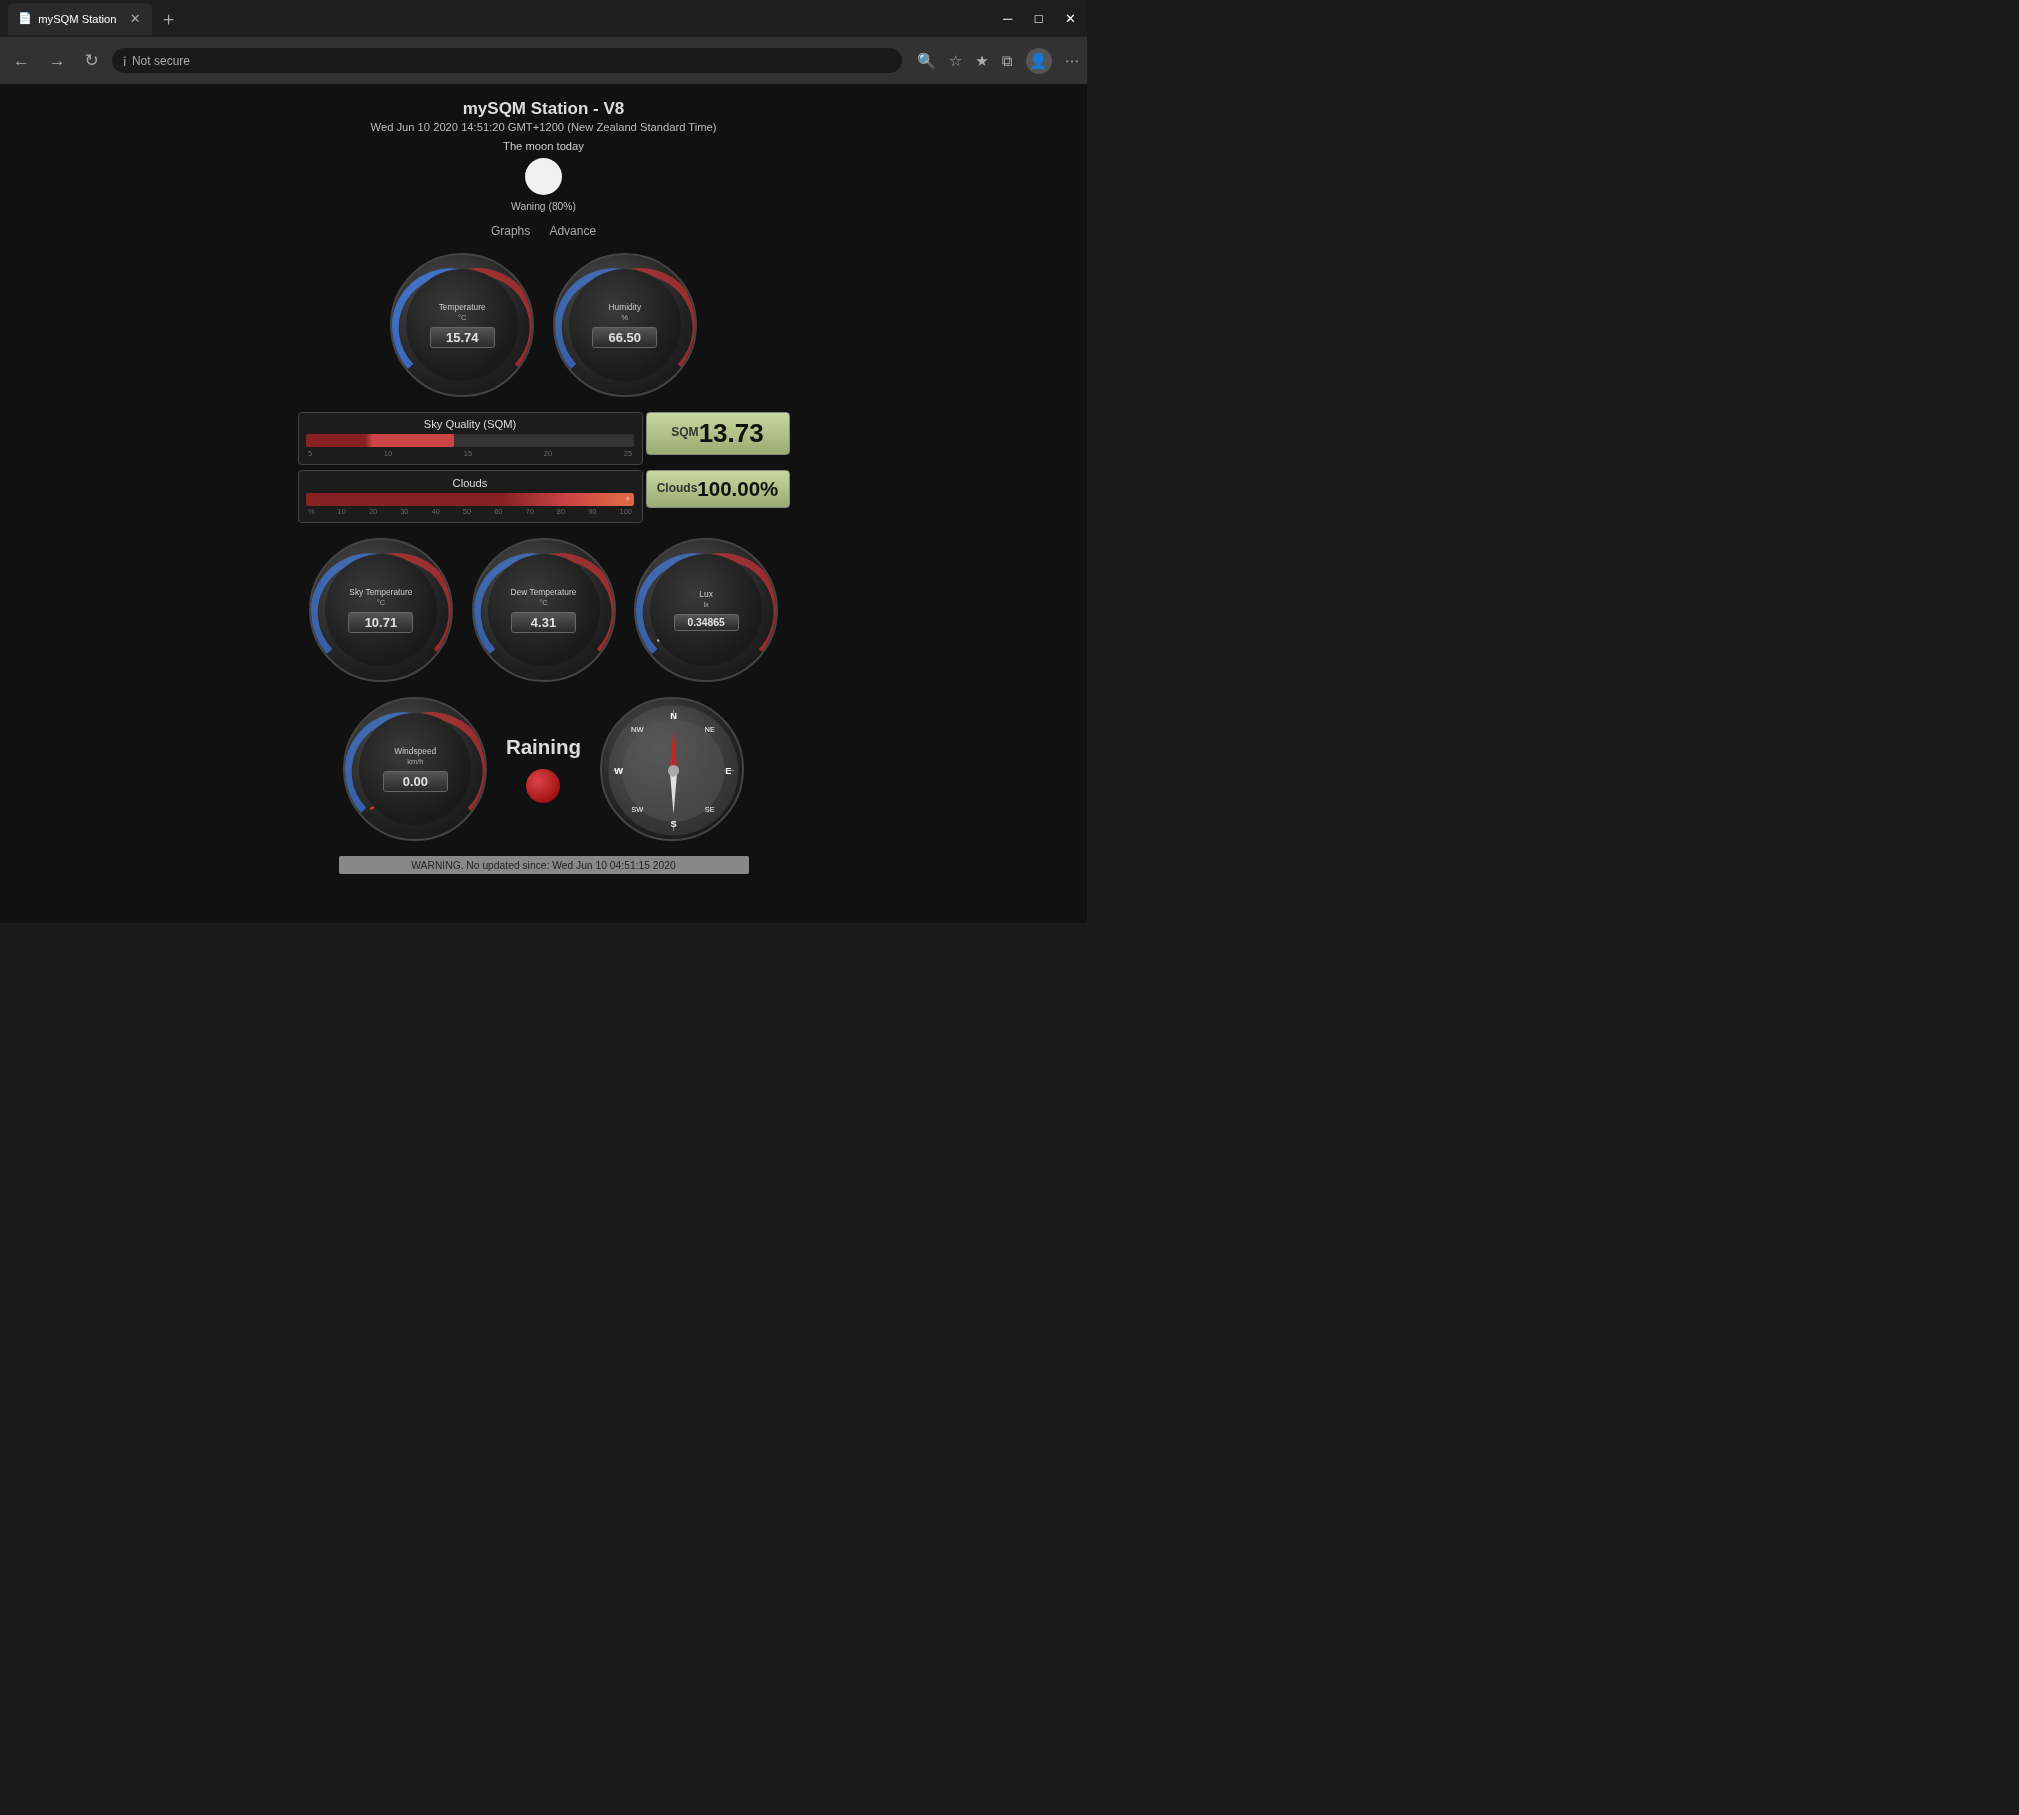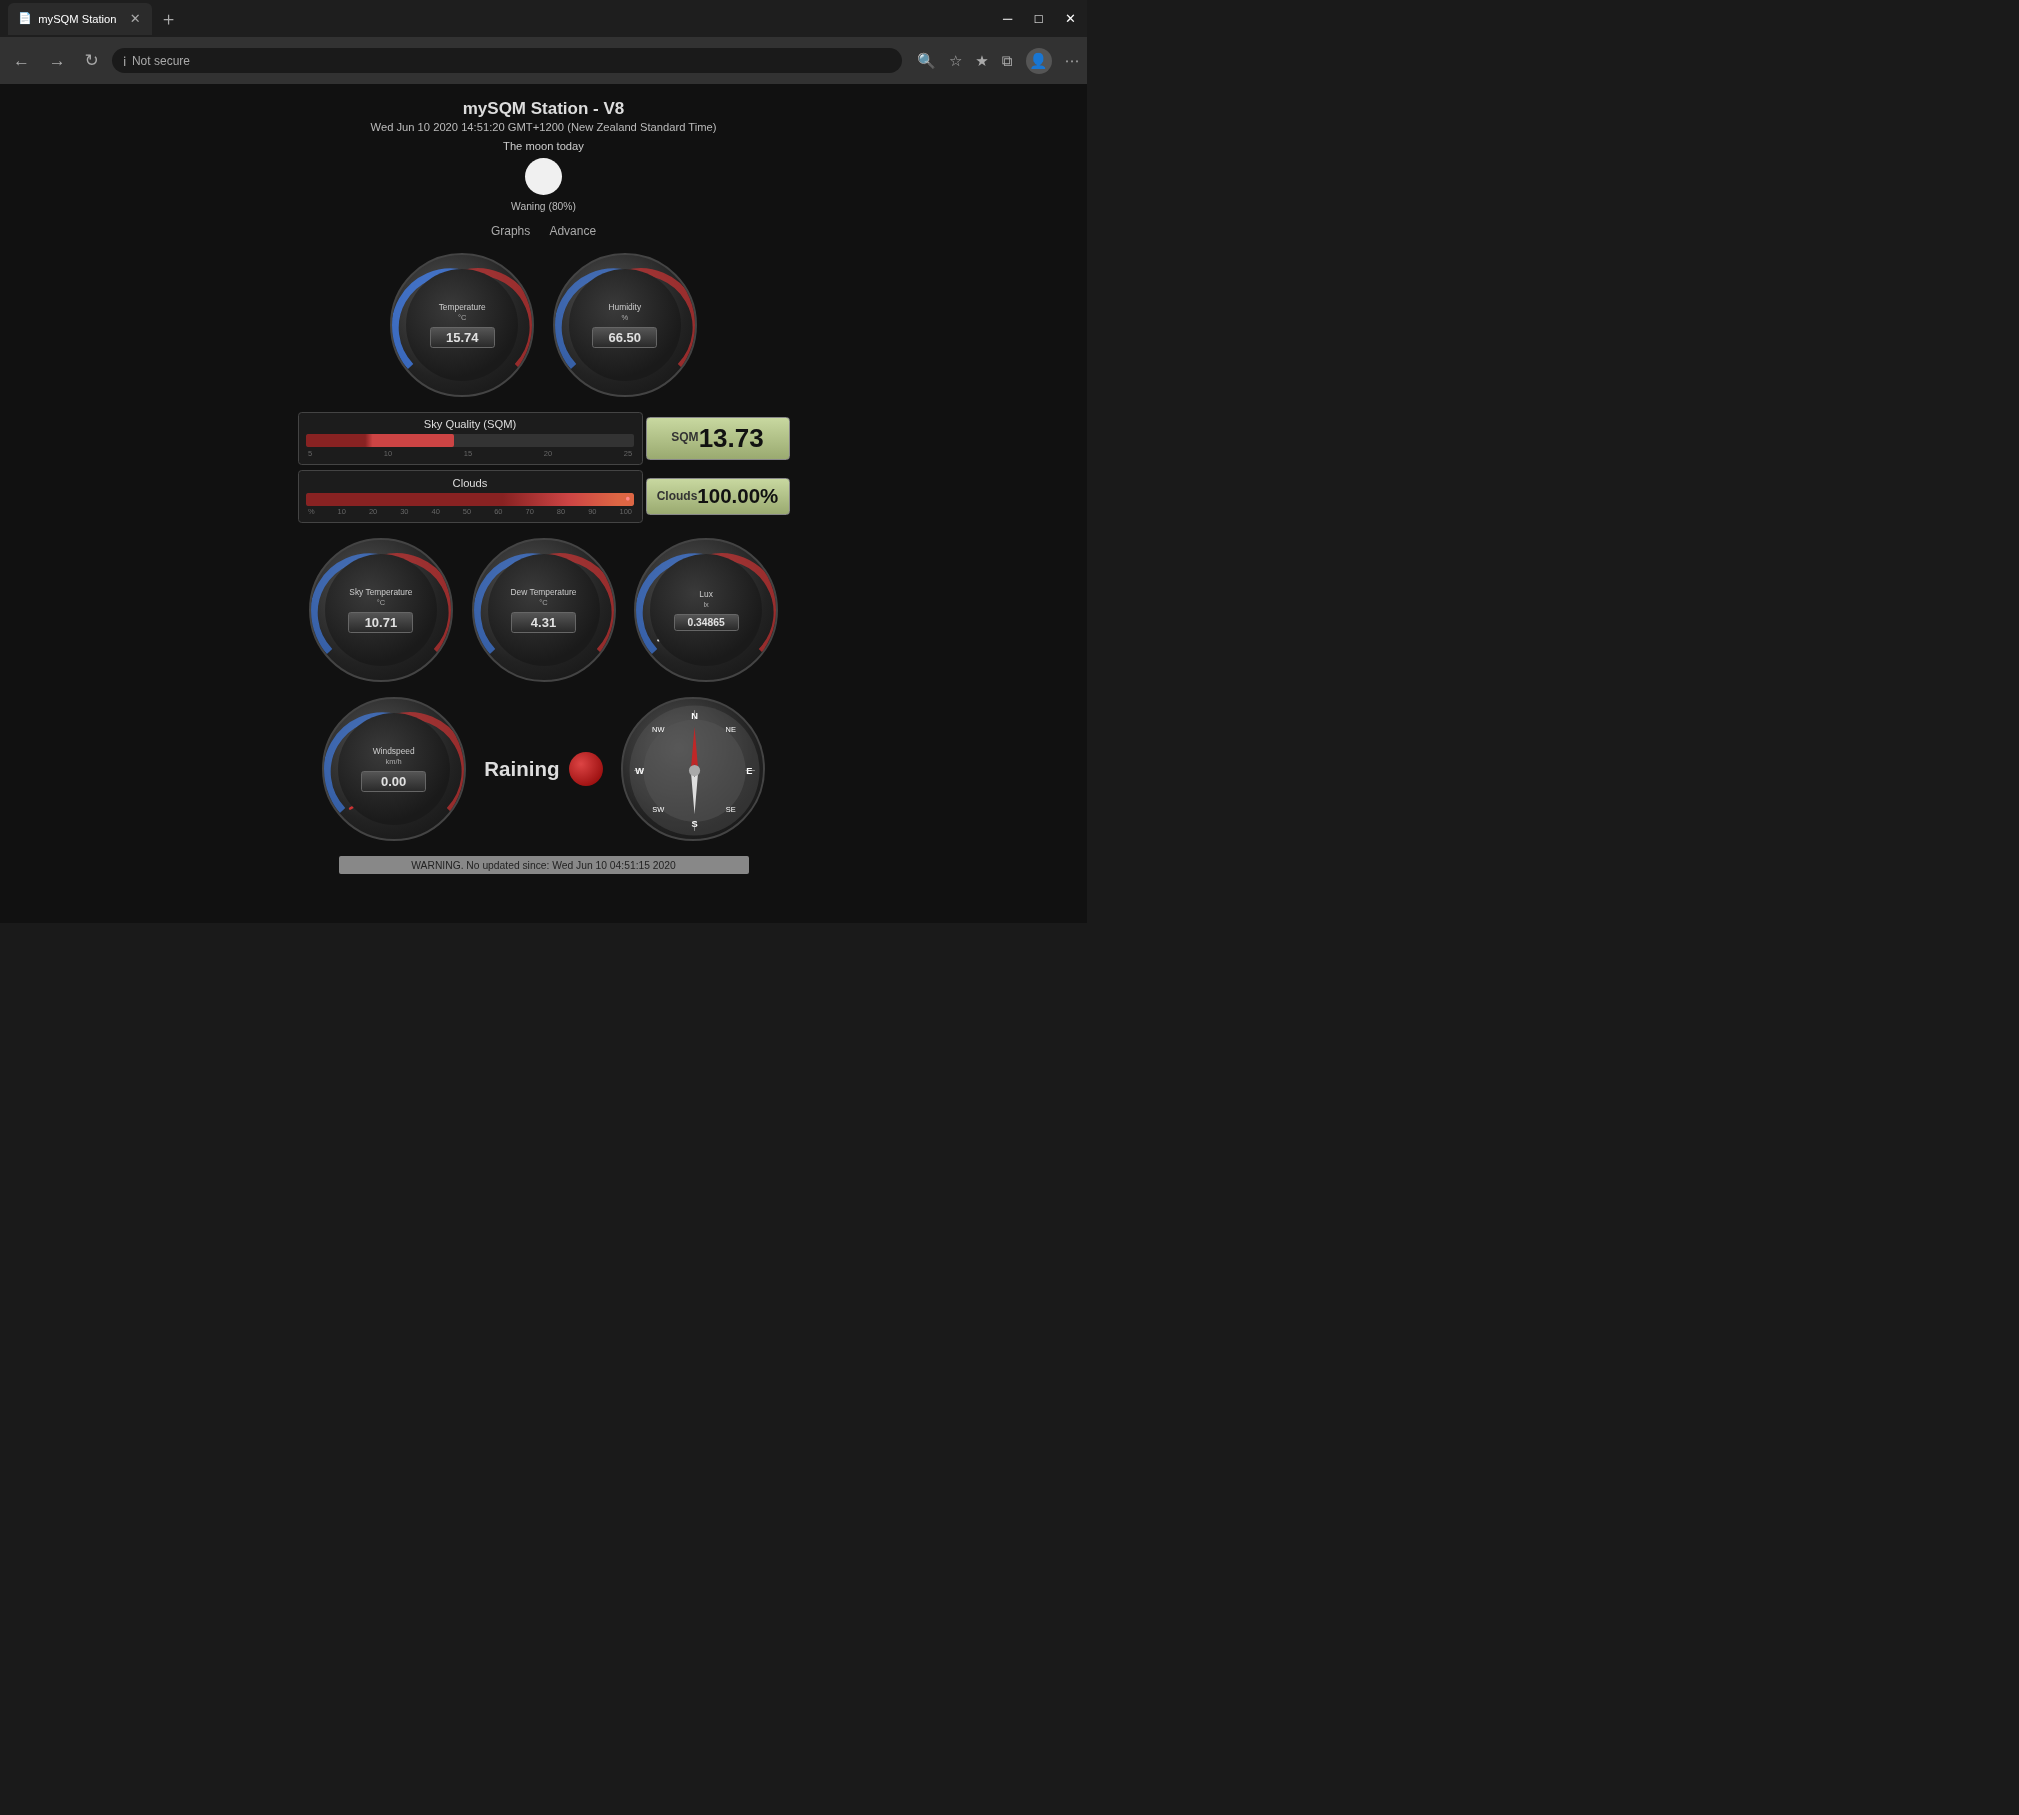--- a/index.html
+++ b/index.html
@@ -106,21 +106,21 @@
       background: linear-gradient(to bottom, #c8d8a0, #9aaa70);
       border: 0.9px solid #888;
       border-radius: 3.7px;
       width: 144px;
       display: flex; flex-direction: row; align-items: center; justify-content: center;
       padding: 7.5px;
     }
     .meter-value-label { color: #333; font-size: 12px; font-weight: bold; margin-bottom: 1.9px; }
     .meter-value-num { color: #111; font-size: 26px; font-weight: bold; line-height: 1; }
 
-    .meter-row { display: flex; align-items: center; gap: 3px; justify-content: center; margin: 5.6px 0; }
+    .meter-row { display: flex; align-items: flex-start; gap: 3px; justify-content: center; margin: 5.6px 0; }
     .rain-label { color: #ddd; font-size: 20.5px; font-weight: bold; }
     .rain-dot { width: 34px; height: 34px; border-radius: 50%; background: radial-gradient(circle at 35% 35%, #d44, #800); }
 
     
     .compass-outer {
       width: 144px; height: 144px; border-radius: 50%;
       background: radial-gradient(circle at 40% 35%, #555, #222 60%, #111);
       border: 2.8px solid #444;
       position: relative;
       display: flex; align-items: center; justify-content: center;
@@ -339,21 +339,21 @@
           <circle cx="77" cy="90" r="5" fill="#888"></circle>
           <circle cx="62" cy="85" r="5" fill="#cc2222" opacity="0.9"></circle>
         </svg>
         <div class="gauge-inner">
           <div class="gauge-label">Windspeed<br><span class="gauge-unit">km/h</span></div>
           <div class="gauge-value-box">0.00</div>
         </div>
       </div>
     </div>
 
-    <div style="display:flex;flex-direction:row;align-items:center;gap:9.3px;">
+    <div style="display:flex;flex-direction:column;align-items:center;gap:9.3px;">
       <div class="rain-label">Raining</div>
       <div class="rain-dot"></div>
     </div>
 
     <div class="gauge-container">
       <div class="compass-outer">
         <svg viewBox="0 0 155 155" width="144" height="144" style="position:absolute;top:0;left:0;">
 
           <circle cx="77" cy="77" r="70" fill="#666" opacity="0.3"></circle>
           <circle cx="77" cy="77" r="55" fill="#555" opacity="0.5"></circle>

